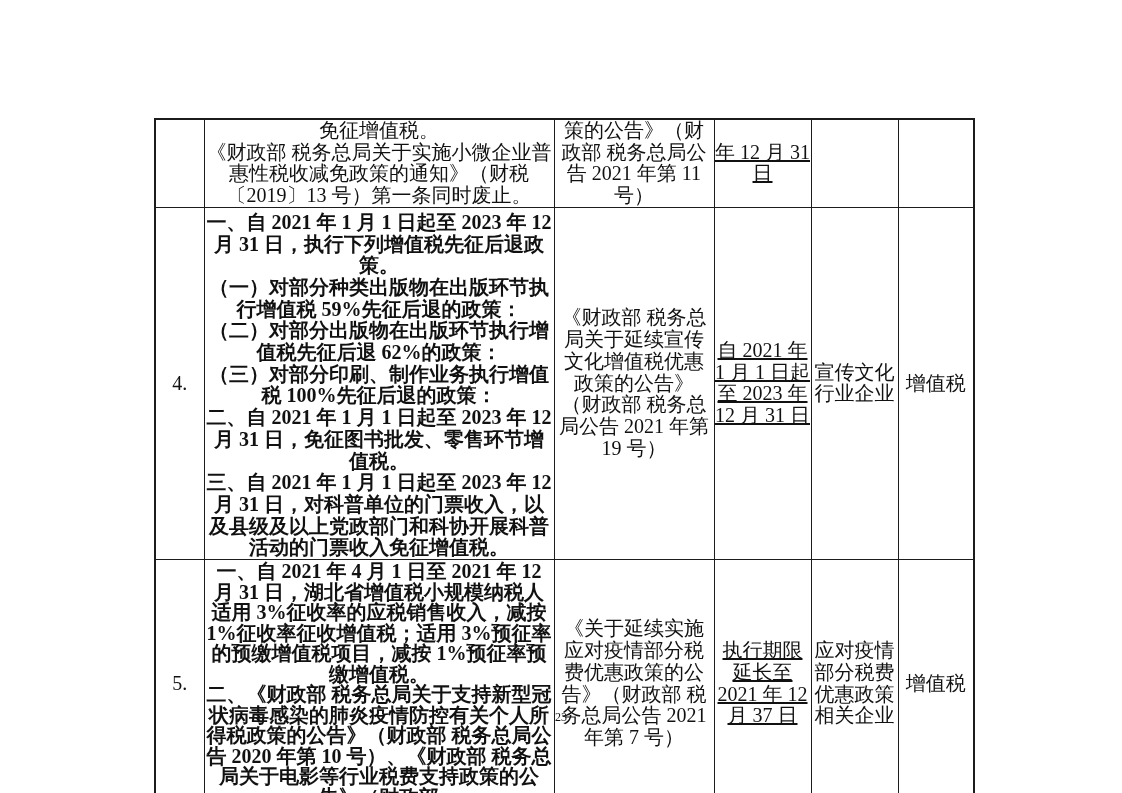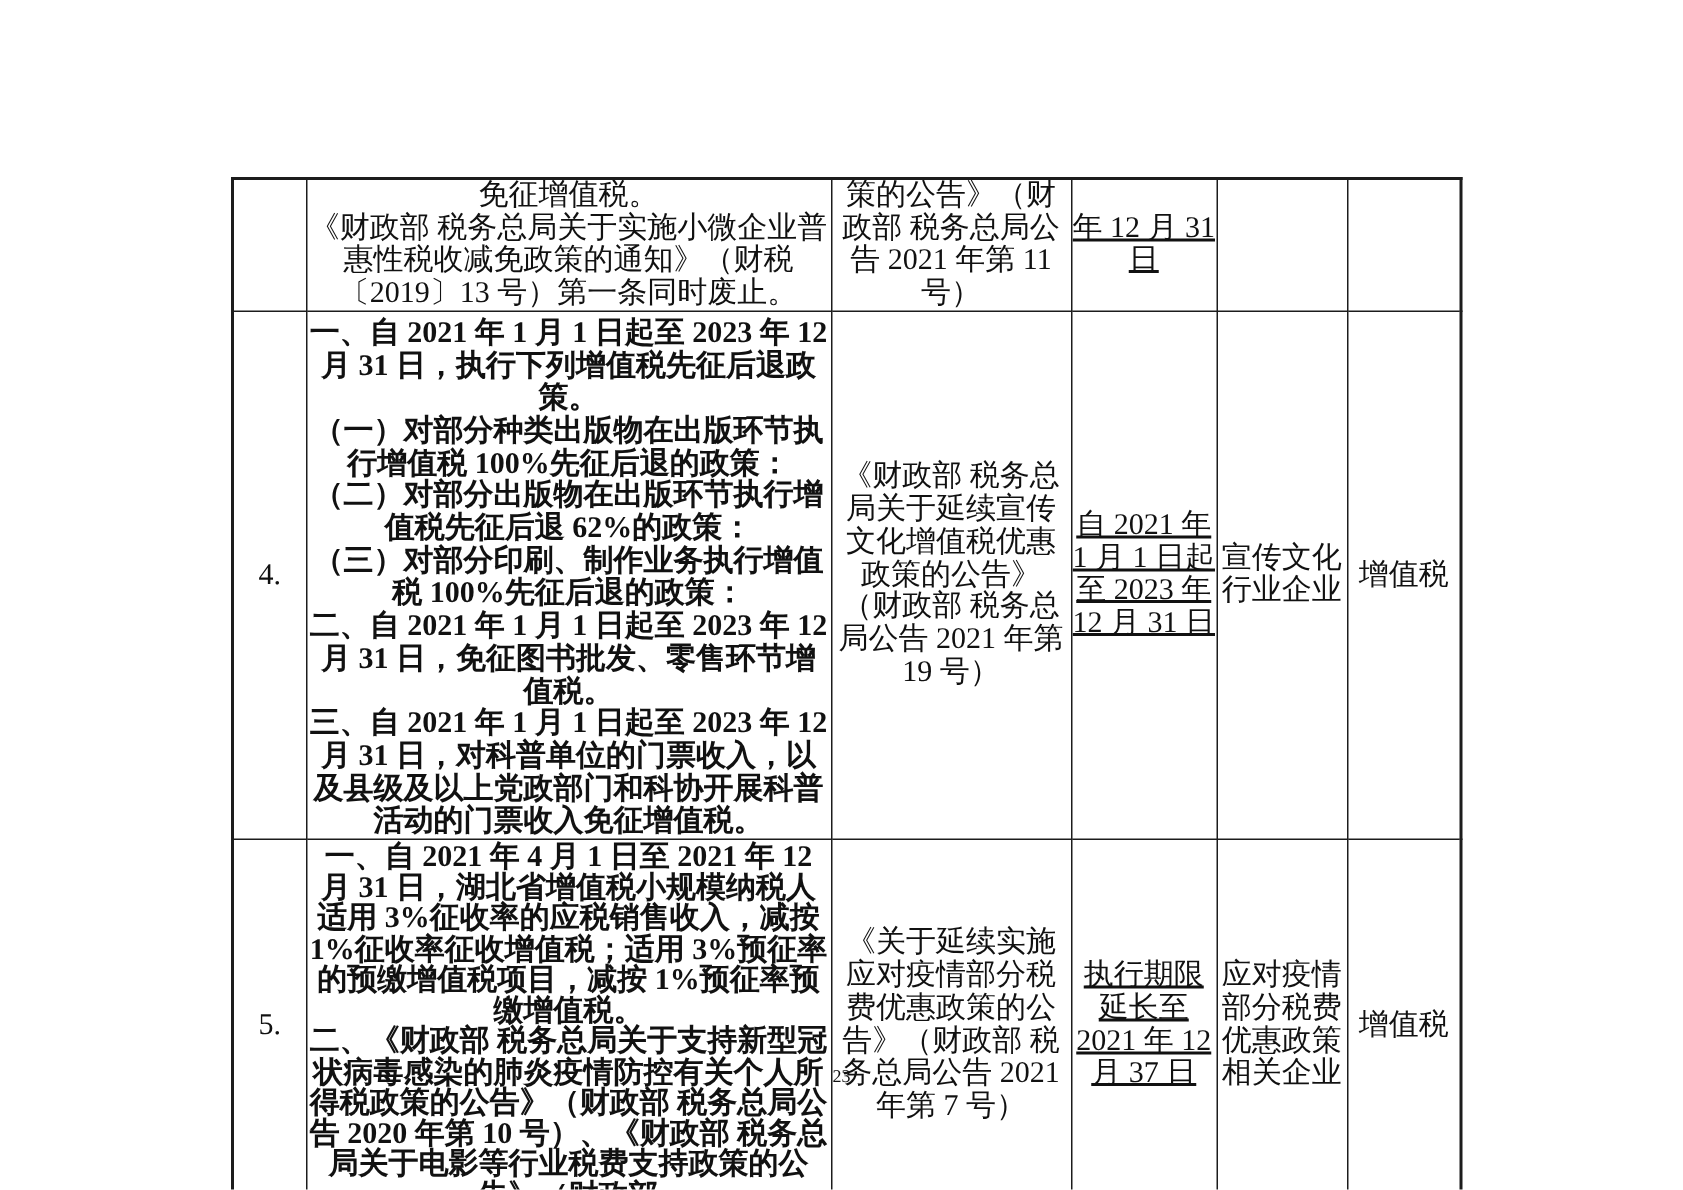--- a/index.html
+++ b/index.html
@@ -127,21 +127,21 @@
           <p></p>
         </td>
       </tr>
 
       <tr class="r1">
         <td class="c-seq">
           <span>4.</span>
         </td>
         <td class="c-policy">
           <p>一、自 2021 年 1 月 1 日起至 2023 年 12 月 31 日，执行下列增值税先征后退政策。</p>
-          <p>（一）对部分种类出版物在出版环节执行增值税 100%先征后退的政策：</p>
+          <p>（一）对部分种类出版物在出版环节执行增值税 59%先征后退的政策：</p>
           <p>（二）对部分出版物在出版环节执行增值税先征后退 62%的政策：</p>
           <p>（三）对部分印刷、制作业务执行增值税 100%先征后退的政策：</p>
           <p>二、自 2021 年 1 月 1 日起至 2023 年 12 月 31 日，免征图书批发、零售环节增值税。</p>
           <p>三、自 2021 年 1 月 1 日起至 2023 年 12 月 31 日，对科普单位的门票收入，以及县级及以上党政部门和科协开展科普活动的门票收入免征增值税。</p>
         </td>
         <td class="c-doc">
           <p>《财政部 税务总局关于延续宣传文化增值税优惠政策的公告》（财政部 税务总局公告 2021 年第 19 号）</p>
         </td>
         <td class="c-period">
           <p>自 2021 年 1 月 1 日起至 2023 年 12 月 31 日</p>

